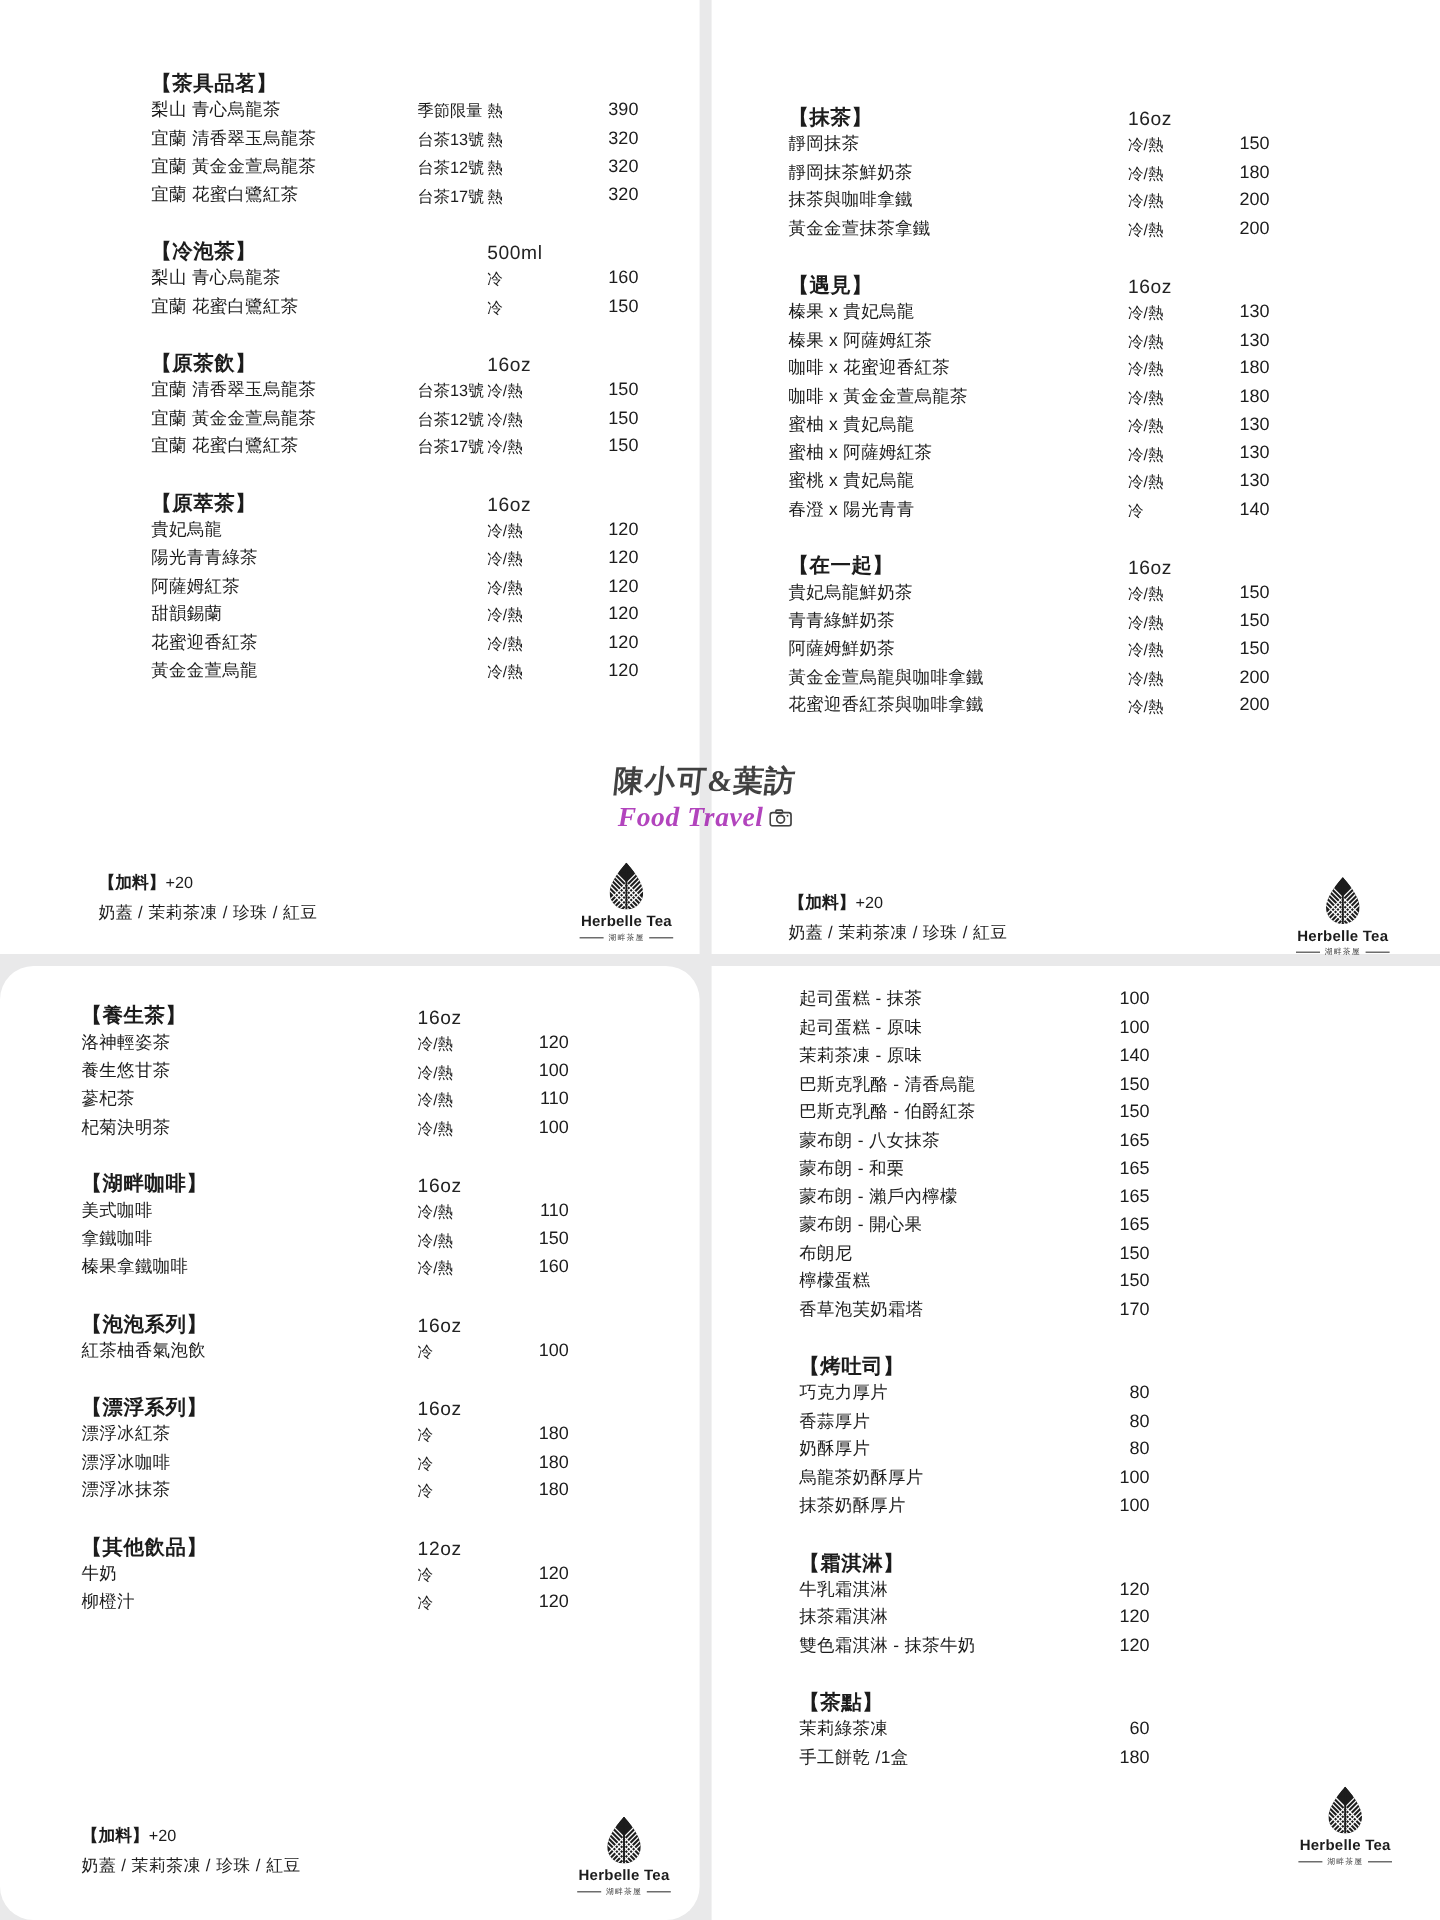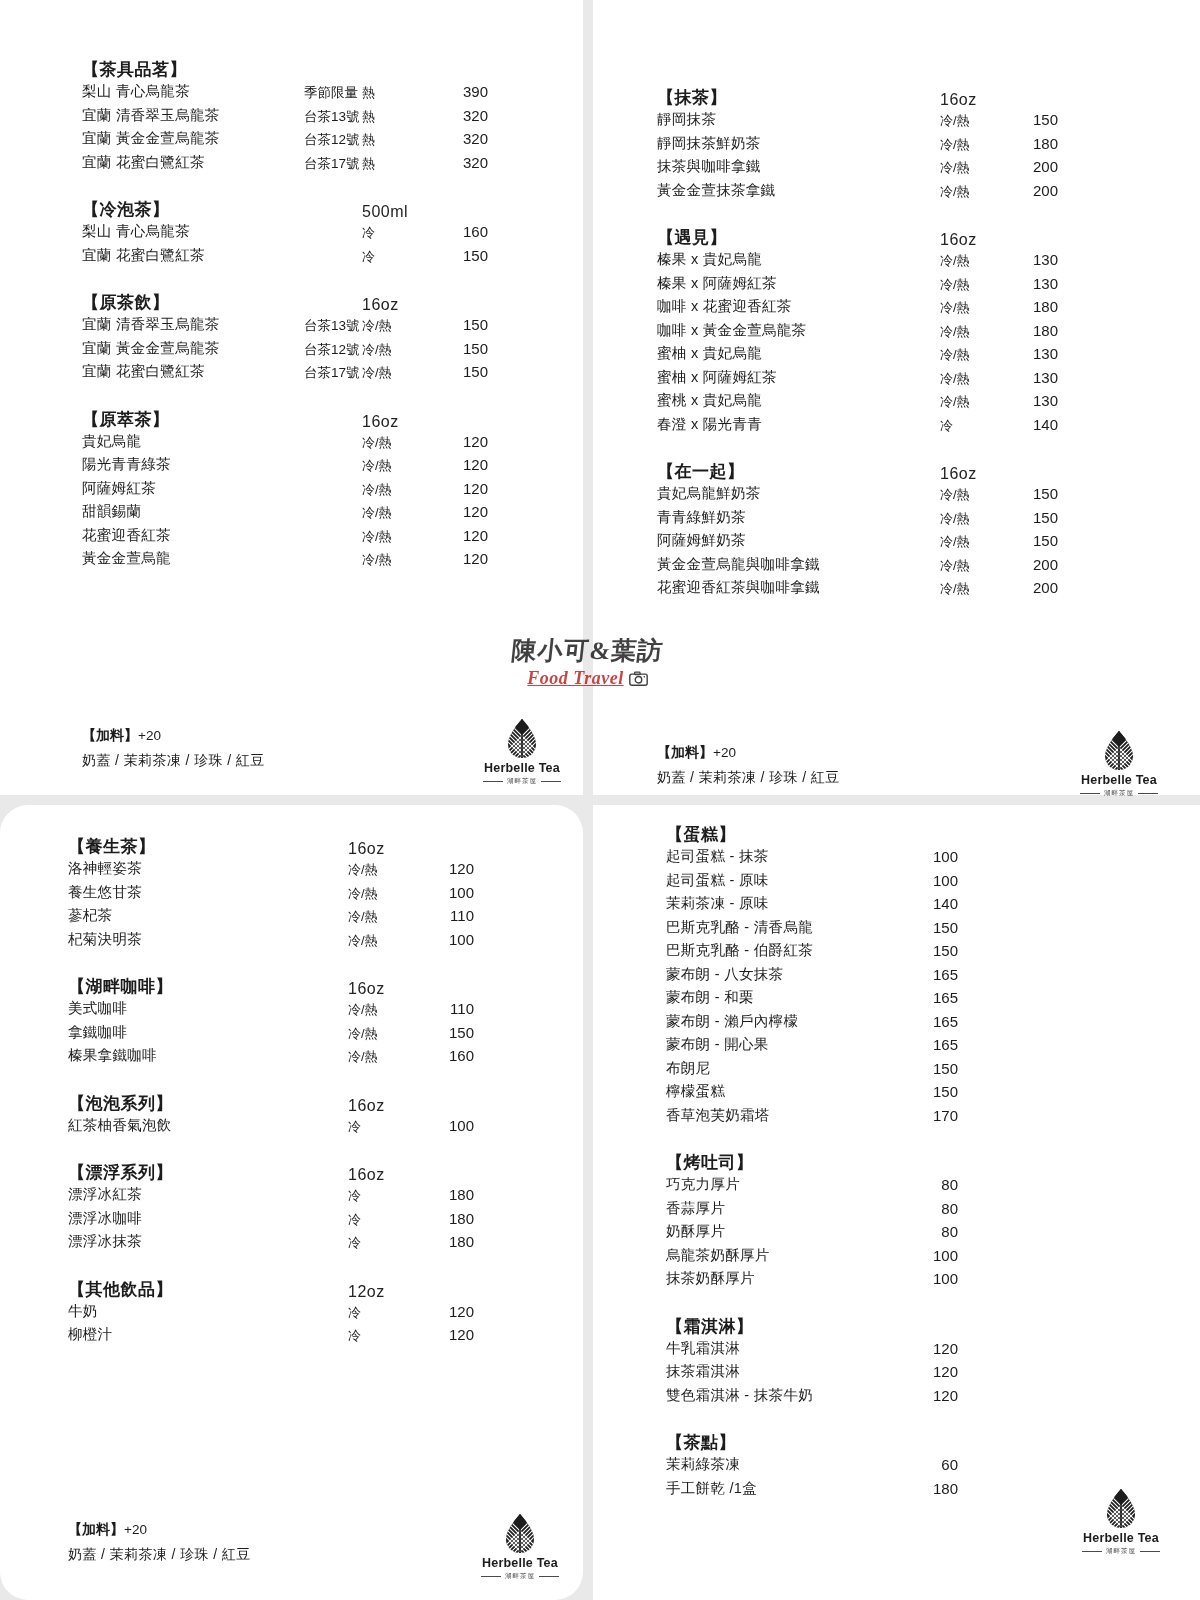--- a/index.html
+++ b/index.html
@@ -75,31 +75,31 @@
     position:absolute; left:495px; top:634px; width:185px; text-align:center;
     opacity:.82; pointer-events:none;
   }
   #watermark .wm-cn {
     font-family:"Liberation Serif","DejaVu Serif",serif;
     font-size:25px; font-weight:bold; letter-spacing:1px; color:#181818;
     transform:skewX(-6deg);
   }
   #watermark .wm-en {
     font-family:"Liberation Serif","DejaVu Serif",serif;
-    font-style:italic; font-weight:bold; font-size:18px; letter-spacing:.5px;
-    color:#b91c1c; margin-top:1px;
-    display:flex; align-items:center; justify-content:center; gap:5px;text-decoration:underline;
+    font-style:italic; font-weight:bold; font-size:23px; letter-spacing:.5px;
+    color:#a21caf; margin-top:1px;
+    display:flex; align-items:center; justify-content:center; gap:5px;
   }
   .cam { width:19px; height:15px; }
 </style>
 </head>
 <body>
 
 <div class="sheet" id="panel-tl">
-  <div class="inner" style="padding:58px 0 12px 82px;">
+  <div class="inner" style="padding:58px 0 12px 82px;margin-left:44px;">
     <div id="tl-sections" class="dcol">
         <div class="sect">
           <div class="sect-head">
             <span class="sect-title">【茶具品茗】</span>
           </div>
           <div class="row">
             <span class="nm">梨山 青心烏龍茶</span>
             <span class="sub">季節限量</span>
             <span class="tmp">熱</span>
             <span class="pr">390</span>
@@ -520,23 +520,20 @@
       <div class="bsub">
         <span>湖畔茶屋</span>
       </div>
     </div>
 </div>
 
 <div class="sheet" id="panel-br">
   <div class="inner" style="padding:18px 0 0 73px;">
     <div id="br-sections" class="fcol">
         <div class="sect">
-          <div class="sect-head">
-            <span class="sect-title">【蛋糕】</span>
-          </div>
           <div class="row">
             <span class="nm">起司蛋糕 - 抹茶</span>
             <span class="pr">100</span>
           </div>
           <div class="row">
             <span class="nm">起司蛋糕 - 原味</span>
             <span class="pr">100</span>
           </div>
           <div class="row">
             <span class="nm">茉莉茶凍 - 原味</span>

